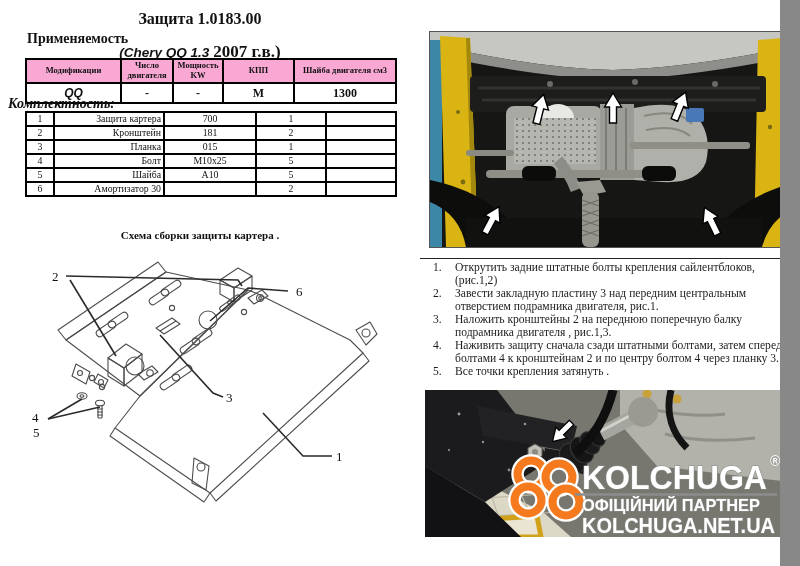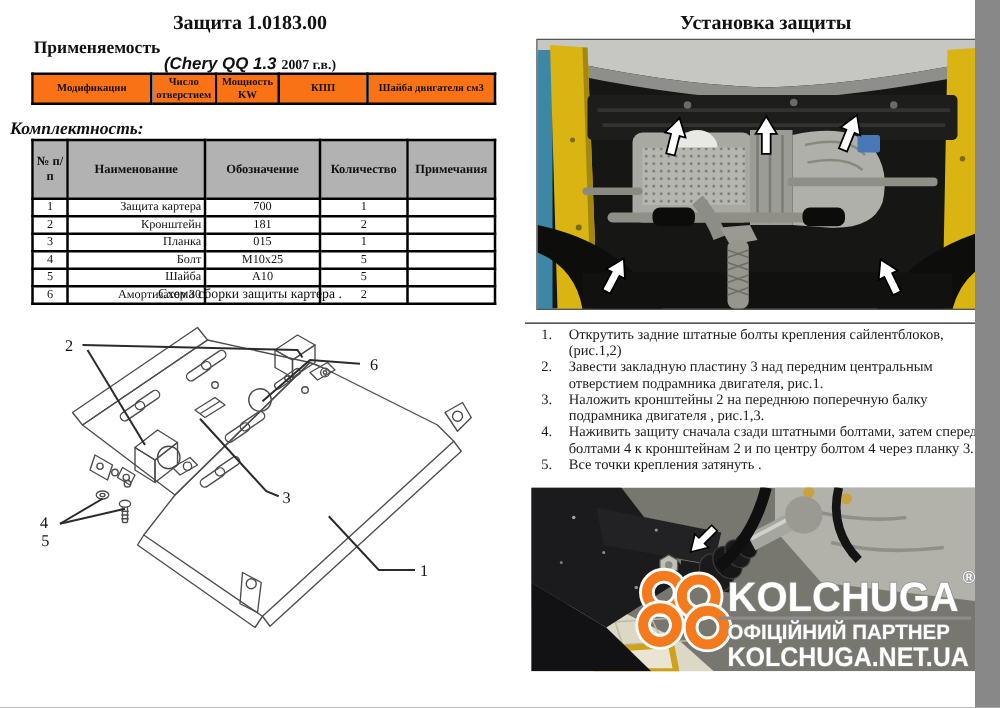--- a/index.html
+++ b/index.html
@@ -7,34 +7,34 @@
         font-family:"Liberation Serif",serif;color:#111;}
   .abs{position:absolute;}
 
   
   .doc-title{left:15px;top:10px;width:370px;text-align:center;font-size:16px;font-weight:bold;}
   .sec-head{font-size:14px;font-weight:bold;}
   .h-applic{left:27px;top:31px;}
   .h-parts{left:8px;top:96px;font-style:italic;}
   .model-line{left:15px;top:42px;width:370px;text-align:center;}
   .model-main{font-family:"Liberation Sans",sans-serif;font-style:italic;font-weight:bold;font-size:13.5px;}
-  .model-year{font-size:11px;font-weight:bold;}
+  .model-year{font-size:17px;font-weight:bold;}
 
   
   table{border-collapse:collapse;table-layout:fixed;}
   td,th{border:2px solid #000;overflow:hidden;vertical-align:middle;}
   .spec-table{left:25px;top:58px;width:370px;}
-  .spec-table th{background:#f97316;font-size:8.5px;font-weight:bold;line-height:1.15;height:22px;padding:0 1px;}
+  .spec-table th{background:#f9a8d4;font-size:8.5px;font-weight:bold;line-height:1.15;height:22px;padding:0 1px;}
   .spec-table td{height:16px;text-align:center;font-size:12px;font-weight:bold;}
   .qq{font-family:"Liberation Sans",sans-serif;font-style:italic;}
   .parts-table{left:25px;top:111px;width:370px;}
   .parts-table th{background:#b2b2b2;font-size:10px;font-weight:bold;height:45px;padding:0 2px;line-height:1.2;}
   .parts-table td{height:12px;font-size:9.8px;text-align:center;padding:0 2px;line-height:1;}
   .parts-table td.name{text-align:right;padding-left:4px;}
-  .diagram-caption{left:15px;top:229px;width:370px;text-align:center;font-size:11px;font-weight:normal;}
+  .diagram-caption{left:15px;top:229px;width:370px;text-align:center;font-size:11px;font-weight:bold;}
 
   
   .install-title{left:430px;top:10px;width:365px;text-align:center;font-size:16px;font-weight:bold;}
   .photo1{left:429px;top:31px;}
   .fig1-caption{left:430px;top:246px;width:365px;text-align:center;font-size:10.5px;font-weight:bold;font-style:italic;}
   .rule{left:420px;top:258px;width:380px;height:0;border-top:1.6px solid #222;}
   .steps{left:433px;top:261px;width:364px;font-size:11.6px;line-height:13px;color:#1c1c1c;}
   .step{display:flex;}
   .step-num{flex:0 0 22px;}
   .step-text{flex:1;}
@@ -64,46 +64,46 @@
     <colgroup>
         <col style="width:95px">
         <col style="width:52px">
         <col style="width:50px">
         <col style="width:71px">
         <col style="width:102px">
       </colgroup>
     <tbody>
         <tr>
       <th>Модификации</th>
-      <th>Число отверстием</th>
+      <th>Число двигателя</th>
       <th>Мощность KW</th>
       <th>КПП</th>
       <th>Шайба двигателя см3</th>
+    </tr>
+    <tr>
+      <td class="qq">QQ</td>
+      <td>-</td>
+      <td>-</td>
+      <td>М</td>
+      <td>1300</td>
     </tr>
   </tbody>
     </table>
 
   <div class="abs sec-head h-parts">Комплектность:</div>
 
   <table class="abs parts-table">
     <colgroup>
         <col style="width:28px">
         <col style="width:110px">
         <col style="width:92px">
         <col style="width:70px">
         <col style="width:70px">
       </colgroup>
     <tbody>
-        <tr>
-      <th>№ п/п</th>
-      <th>Наименование</th>
-      <th>Обозначение</th>
-      <th>Количество</th>
-      <th>Примечания</th>
-    </tr>
     <tr>
       <td>1</td>
       <td class="name">Защита картера</td>
       <td>700</td>
       <td>1</td>
       <td></td>
     </tr>
     <tr>
       <td>2</td>
       <td class="name">Кронштейн</td>
@@ -230,21 +230,20 @@
     </g>
 
     <text class="callout-num" x="32" y="35">2</text>
     <text class="callout-num" x="276" y="50">6</text>
     <text class="callout-num" x="206" y="156">3</text>
     <text class="callout-num" x="12" y="176">4</text>
     <text class="callout-num" x="13" y="191">5</text>
     <text class="callout-num" x="316" y="215">1</text>
   </svg>
 
-  <div class="abs install-title">Установка защиты</div>
 
   <svg class="abs photo1" width="366" height="215" viewBox="0 0 366 215" style="border:1px solid #555;">
     <defs>
       <pattern id="engineDots" width="6" height="6" patternUnits="userSpaceOnUse">
         <circle cx="3" cy="3" r="1.1" fill="#74746e"></circle>
       </pattern>
       <path id="arrowShape" d="M0,-15 L8.5,-1 L3.5,-1 L3.5,15 L-3.5,15 L-3.5,-1 L-8.5,-1 Z"></path>
     </defs>
     <rect width="366" height="215" fill="#161614"></rect>
 

